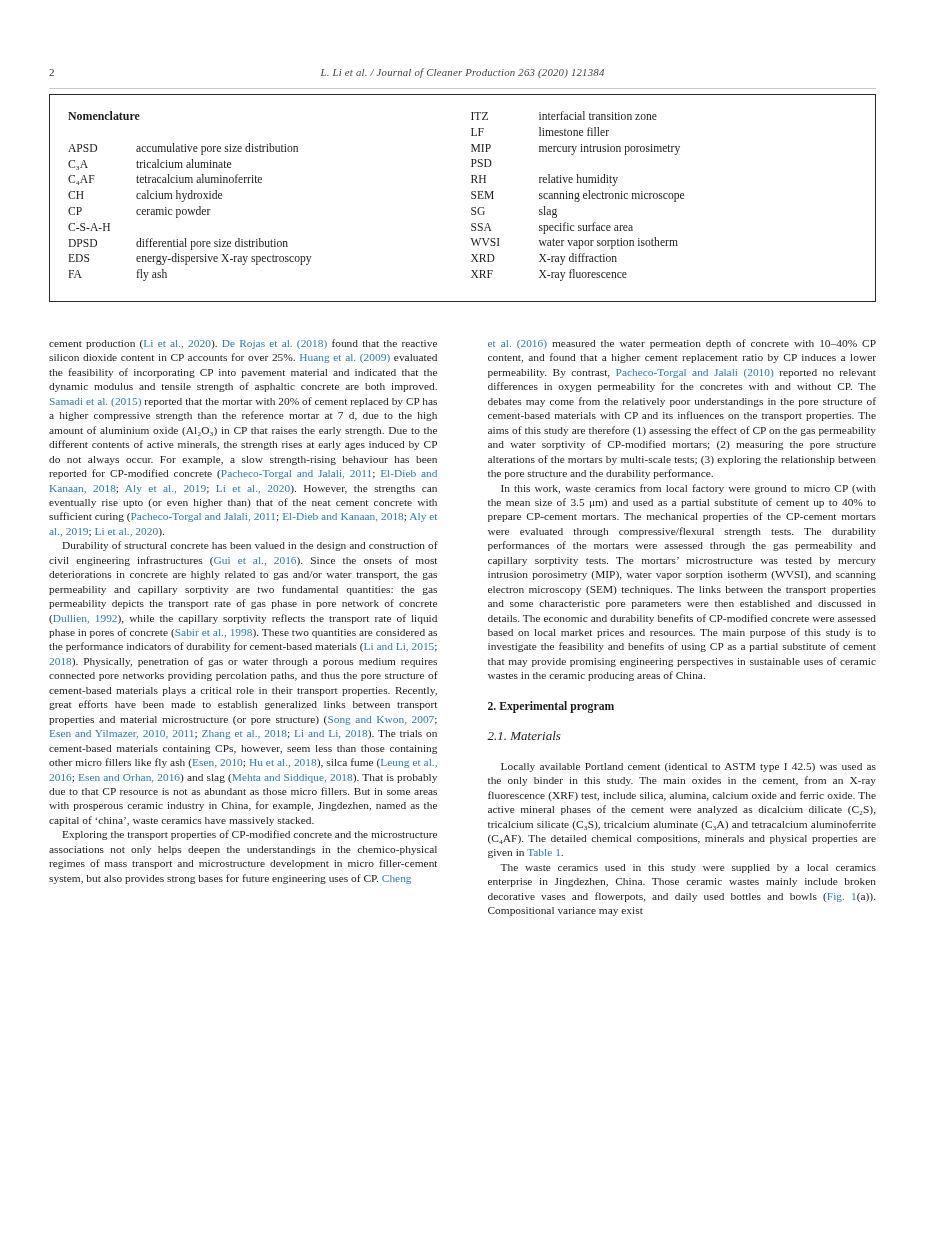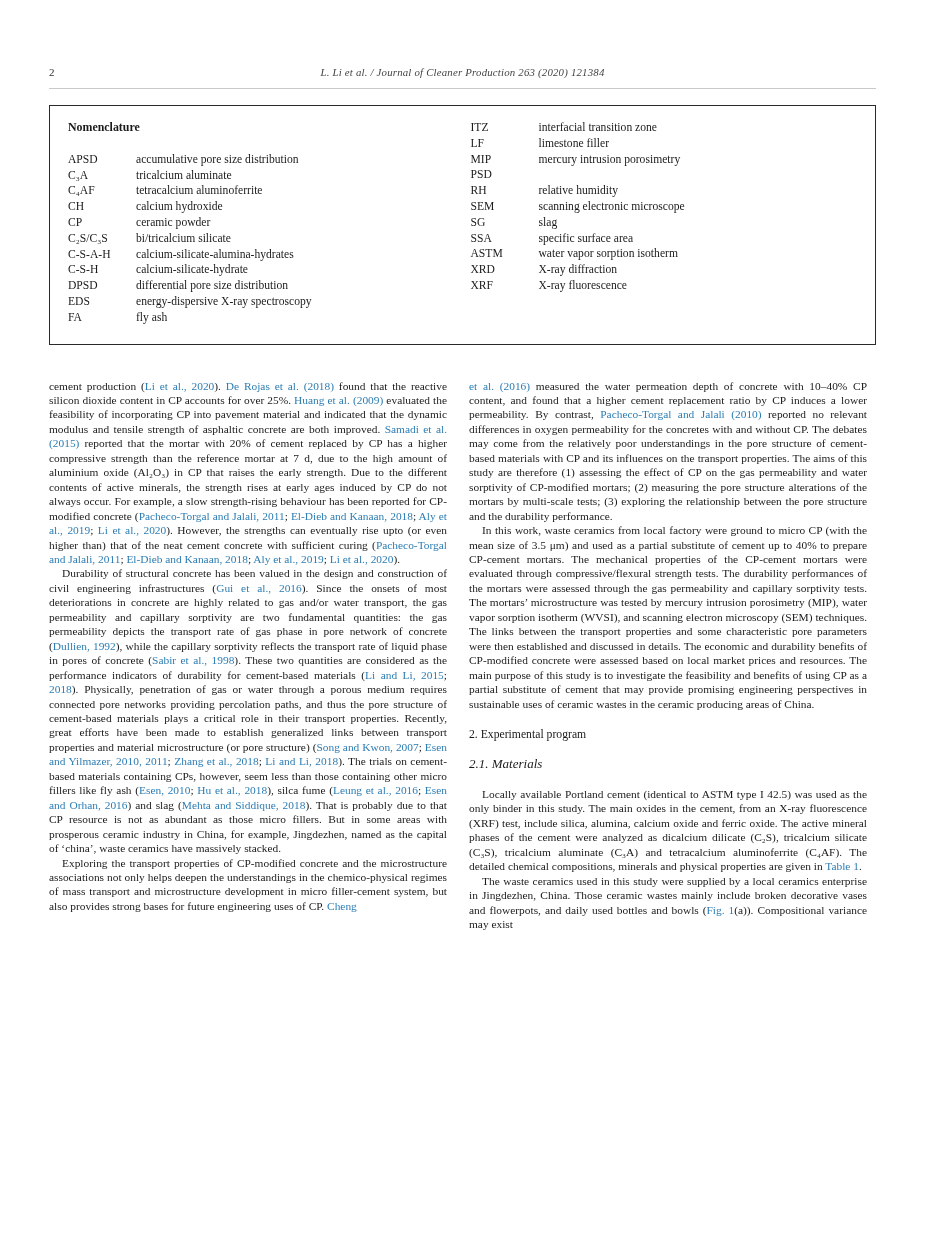--- a/index.html
+++ b/index.html
@@ -19,42 +19,42 @@
   }
   .page-num { width: 36px; color: #333; }
   .header-title {
     flex: 1; text-align: center; font-style: italic;
     color: #444; font-size: 10.8px; letter-spacing: .2px;
   }
   .header-rule { border-bottom: 1px solid #c9c9c9; margin-top: 10px; }
 
   .nomenclature {
     border: 1px solid #2a2a2a;
-    margin-top: 16px;
+    margin-top: 5px;
     padding: 14px 18px 18px 18px;
     display: flex;
     font-size: 11.6px; line-height: 15.8px;
   }
   .nom-col { width: 50%; }
   .nom-col + .nom-col { padding-left: 8px; }
   .nom-title { font-weight: bold; font-size: 11.9px; margin-bottom: 16px; }
   .nom-row { display: flex; }
   .nom-term { width: 68px; flex-shrink: 0; }
   .nom-def { flex: 1; }
 
-  .body-cols { display: flex; gap: 22px; margin-top: 34px; }
+  .body-cols { display: flex; gap: 50px; margin-top: 34px; }
   .col {
     width: 398px;
     font-size: 11.4px; line-height: 14.45px;
     text-align: justify;
     hyphens: auto; -webkit-hyphens: auto;
   }
   .col p { margin: 0; }
   .col p.indent { text-indent: 13px; }
-  .col h2 { font-size: 11.7px; font-weight: normal; margin: 17px 0 1px 0; text-align: left; }
+  .col h2 { font-size: 11.7px; font-weight: bold; margin: 17px 0 1px 0; text-align: left; }
   .col h3 { font-size: 13px; font-weight: normal; font-style: italic; margin: 15px 0 15px 0; text-align: left; }
   .cite { color: var(--cite, #2d7cb5); }
 </style>
 </head>
 <body>
 
 <div class="sheet">
 
   <div class="header-row">
     <span class="page-num">2</span>
@@ -81,30 +81,21 @@
           </div>
           <div class="nom-row">
             <span class="nom-term">CH</span>
             <span class="nom-def">calcium hydroxide</span>
           </div>
           <div class="nom-row">
             <span class="nom-term">CP</span>
             <span class="nom-def">ceramic powder</span>
           </div>
           <div class="nom-row">
-            <span class="nom-term">C₂S/C₃S</span>
-            <span class="nom-def">bi/tricalcium silicate</span>
-          </div>
-          <div class="nom-row">
             <span class="nom-term">C-S-A-H</span>
-            <span class="nom-def">calcium-silicate-alumina-hydrates</span>
-          </div>
-          <div class="nom-row">
-            <span class="nom-term">C-S-H</span>
-            <span class="nom-def">calcium-silicate-hydrate</span>
           </div>
           <div class="nom-row">
             <span class="nom-term">DPSD</span>
             <span class="nom-def">differential pore size distribution</span>
           </div>
           <div class="nom-row">
             <span class="nom-term">EDS</span>
             <span class="nom-def">energy-dispersive X-ray spectroscopy</span>
           </div>
           <div class="nom-row">
@@ -140,21 +131,21 @@
           </div>
           <div class="nom-row">
             <span class="nom-term">SG</span>
             <span class="nom-def">slag</span>
           </div>
           <div class="nom-row">
             <span class="nom-term">SSA</span>
             <span class="nom-def">specific surface area</span>
           </div>
           <div class="nom-row">
-            <span class="nom-term">ASTM</span>
+            <span class="nom-term">WVSI</span>
             <span class="nom-def">water vapor sorption isotherm</span>
           </div>
           <div class="nom-row">
             <span class="nom-term">XRD</span>
             <span class="nom-def">X-ray diffraction</span>
           </div>
           <div class="nom-row">
             <span class="nom-term">XRF</span>
             <span class="nom-def">X-ray fluorescence</span>
           </div>

